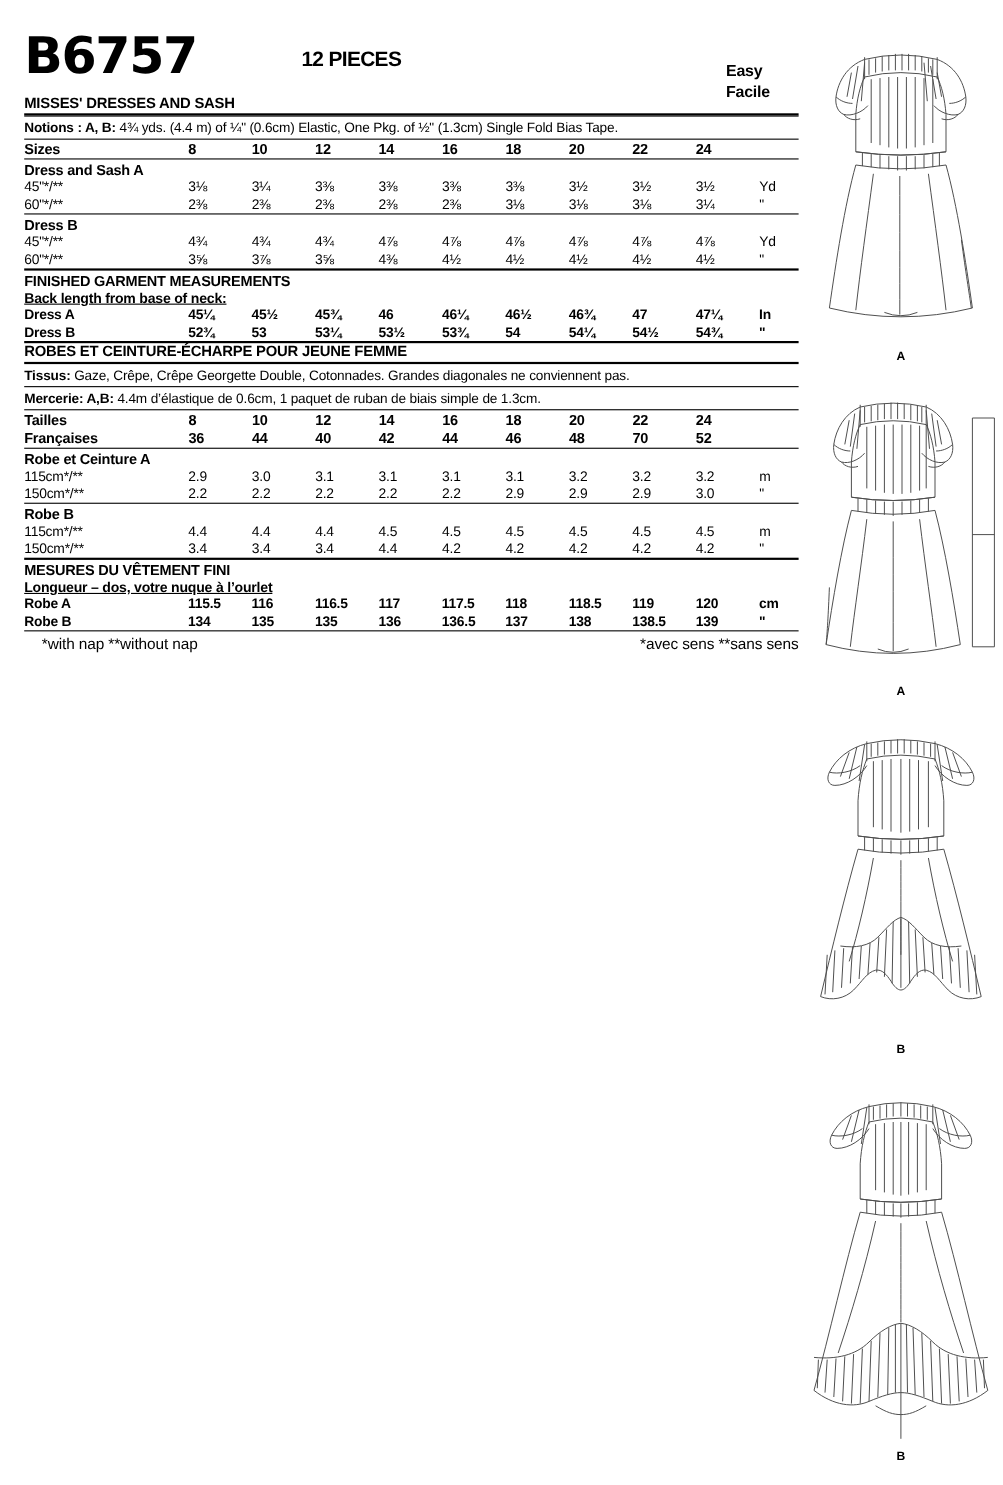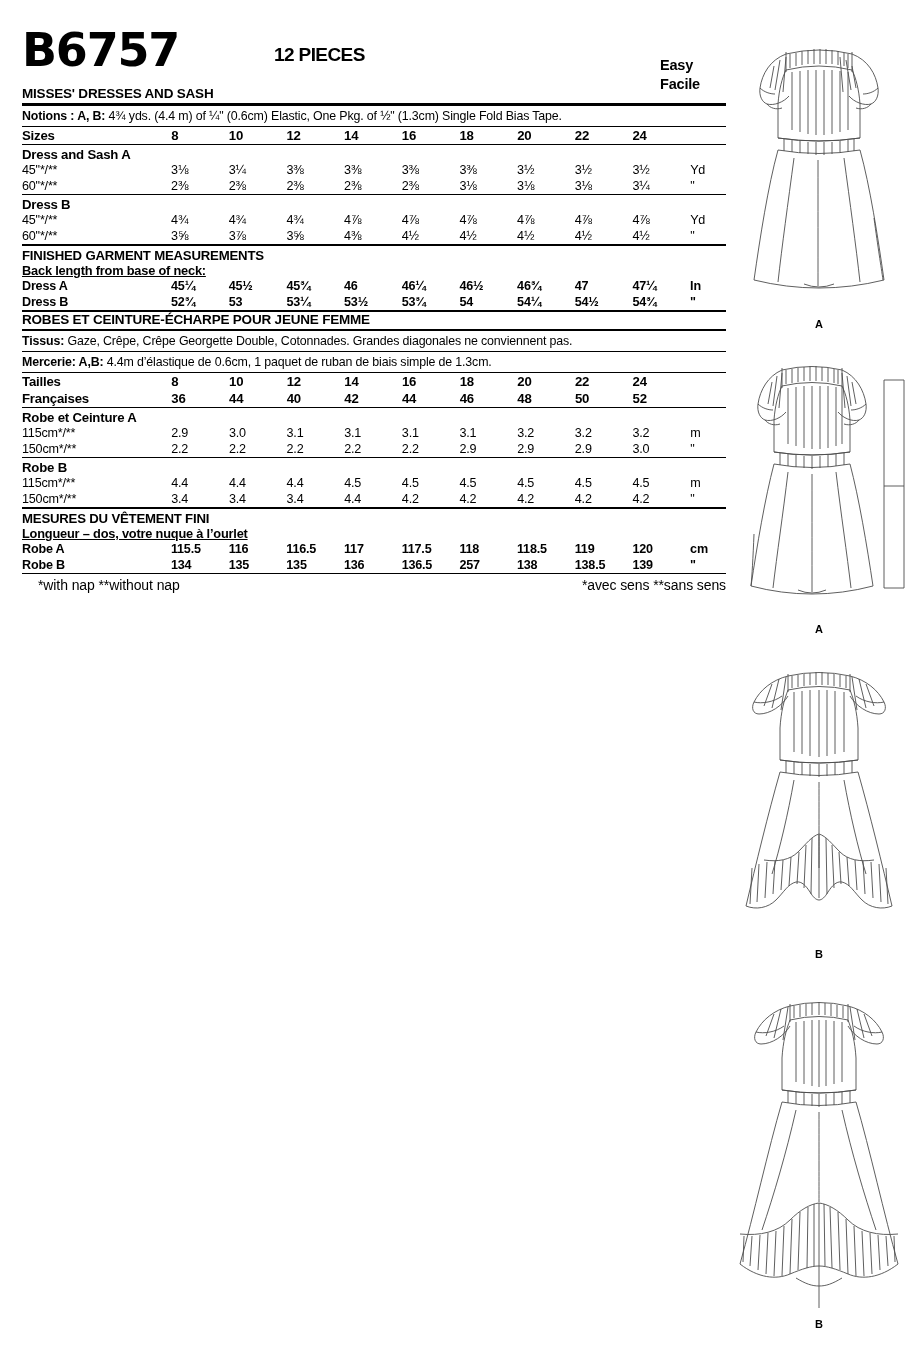--- a/index.html
+++ b/index.html
@@ -300,21 +300,21 @@
     </tr>
     <tr class="hdrow">
       <td class="lbl">Françaises</td>
       <td class="num">36</td>
       <td class="num">44</td>
       <td class="num">40</td>
       <td class="num">42</td>
       <td class="num">44</td>
       <td class="num">46</td>
       <td class="num">48</td>
-      <td class="num">50</td>
+      <td class="num">70</td>
       <td class="num">52</td>
       <td class="unit"></td>
     </tr>
   </tbody>
     </table>
   <div class="rule-thin"></div>
 
   <div class="secttitle">Robe et Ceinture A</div>
   <table class="sz">
     <tbody>
@@ -398,21 +398,21 @@
       <td class="num">120</td>
       <td class="unit">cm</td>
     </tr>
     <tr class="bold">
       <td class="lbl">Robe B</td>
       <td class="num">134</td>
       <td class="num">135</td>
       <td class="num">135</td>
       <td class="num">136</td>
       <td class="num">136.5</td>
-      <td class="num">257</td>
+      <td class="num">137</td>
       <td class="num">138</td>
       <td class="num">138.5</td>
       <td class="num">139</td>
       <td class="unit">"</td>
     </tr>
   </tbody>
     </table>
   <div class="rule-thin"></div>
 
   <div class="footnotes">

